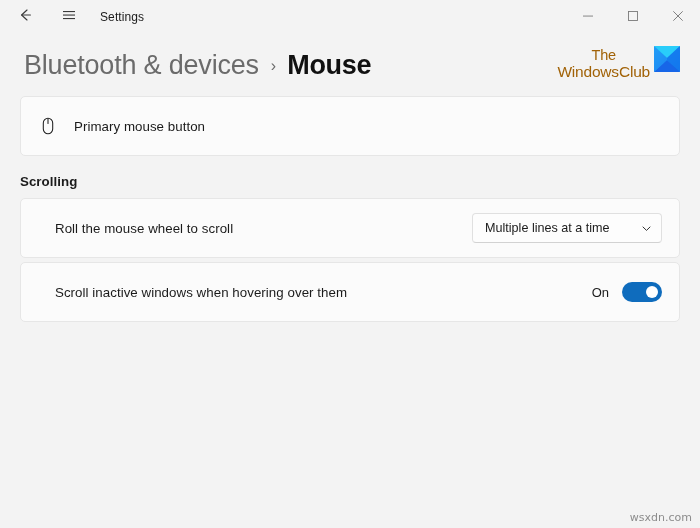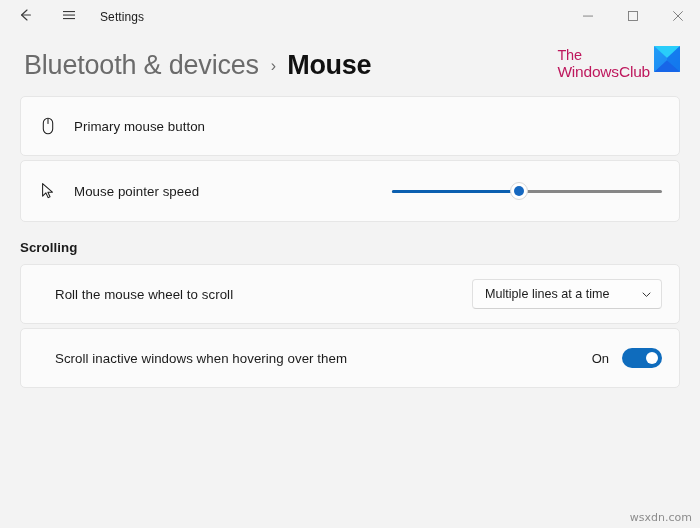--- a/index.html
+++ b/index.html
@@ -71,23 +71,23 @@
 
   
   .brand {
     position: absolute;
     right: 20px;
     top: 12px;
     display: flex;
     align-items: flex-start;
   }
   .brand-text {
-    text-align: left;
+    text-align: center;
     line-height: 1.08;
-    color: #be185d;
+    color: #a16207;
     font-size: 15px;
     letter-spacing: -.2px;
     padding-top: 2px;
   }
   .brand-line1 { display:block; font-size: 14.5px; }
   .brand-line2 { display:block; font-size: 15.5px; }
   .brand-mark {
     width: 26px; height: 26px;
     margin-left: 4px;
     flex: 0 0 auto;
@@ -310,33 +310,20 @@
   <div class="card">
     <div class="card-icon">
       <svg width="20" height="20" viewBox="0 0 20 20" fill="none">
         <rect x="5.3" y="2.2" width="9.4" height="15.6" rx="4.7" stroke="#202020" stroke-width="1.05"></rect>
         <path d="M10 3.1 V7.4" stroke="#202020" stroke-width="1.05" stroke-linecap="round"></path>
       </svg>
     </div>
     <div class="card-label">Primary mouse button</div>
   </div>
 
-  <div class="card tall">
-    <div class="card-icon">
-      <svg width="20" height="20" viewBox="0 0 20 20" fill="none">
-        <path d="M4.6 2.6 L4.6 15.1 L7.9 11.9 L10.1 16.6 L12.0 15.7 L9.9 11.2 L14.4 11.2 Z" stroke="#202020" stroke-width="1.05" stroke-linejoin="round" fill="none"></path>
-      </svg>
-    </div>
-    <div class="card-label">Mouse pointer speed</div>
-    <div class="slider" style="width:270px">
-      <div class="track"></div>
-      <div class="fill" style="width: 47%;"></div>
-      <div class="thumb" style="left: 47%;"></div>
-    </div>
-  </div>
 
   <div class="section-head">Scrolling</div>
 
   <div class="card">
     <div class="card-label" style="padding-left:17px">Roll the mouse wheel to scroll</div>
     <div class="dropdown" style="min-width:190px">
       <span>Multiple lines at a time</span>
       <span class="chev">
         <svg width="11" height="11" viewBox="0 0 11 11" fill="none">
           <path d="M2 4 L5.5 7.4 L9 4" stroke="#333" stroke-width="1" stroke-linecap="round" stroke-linejoin="round"></path>

